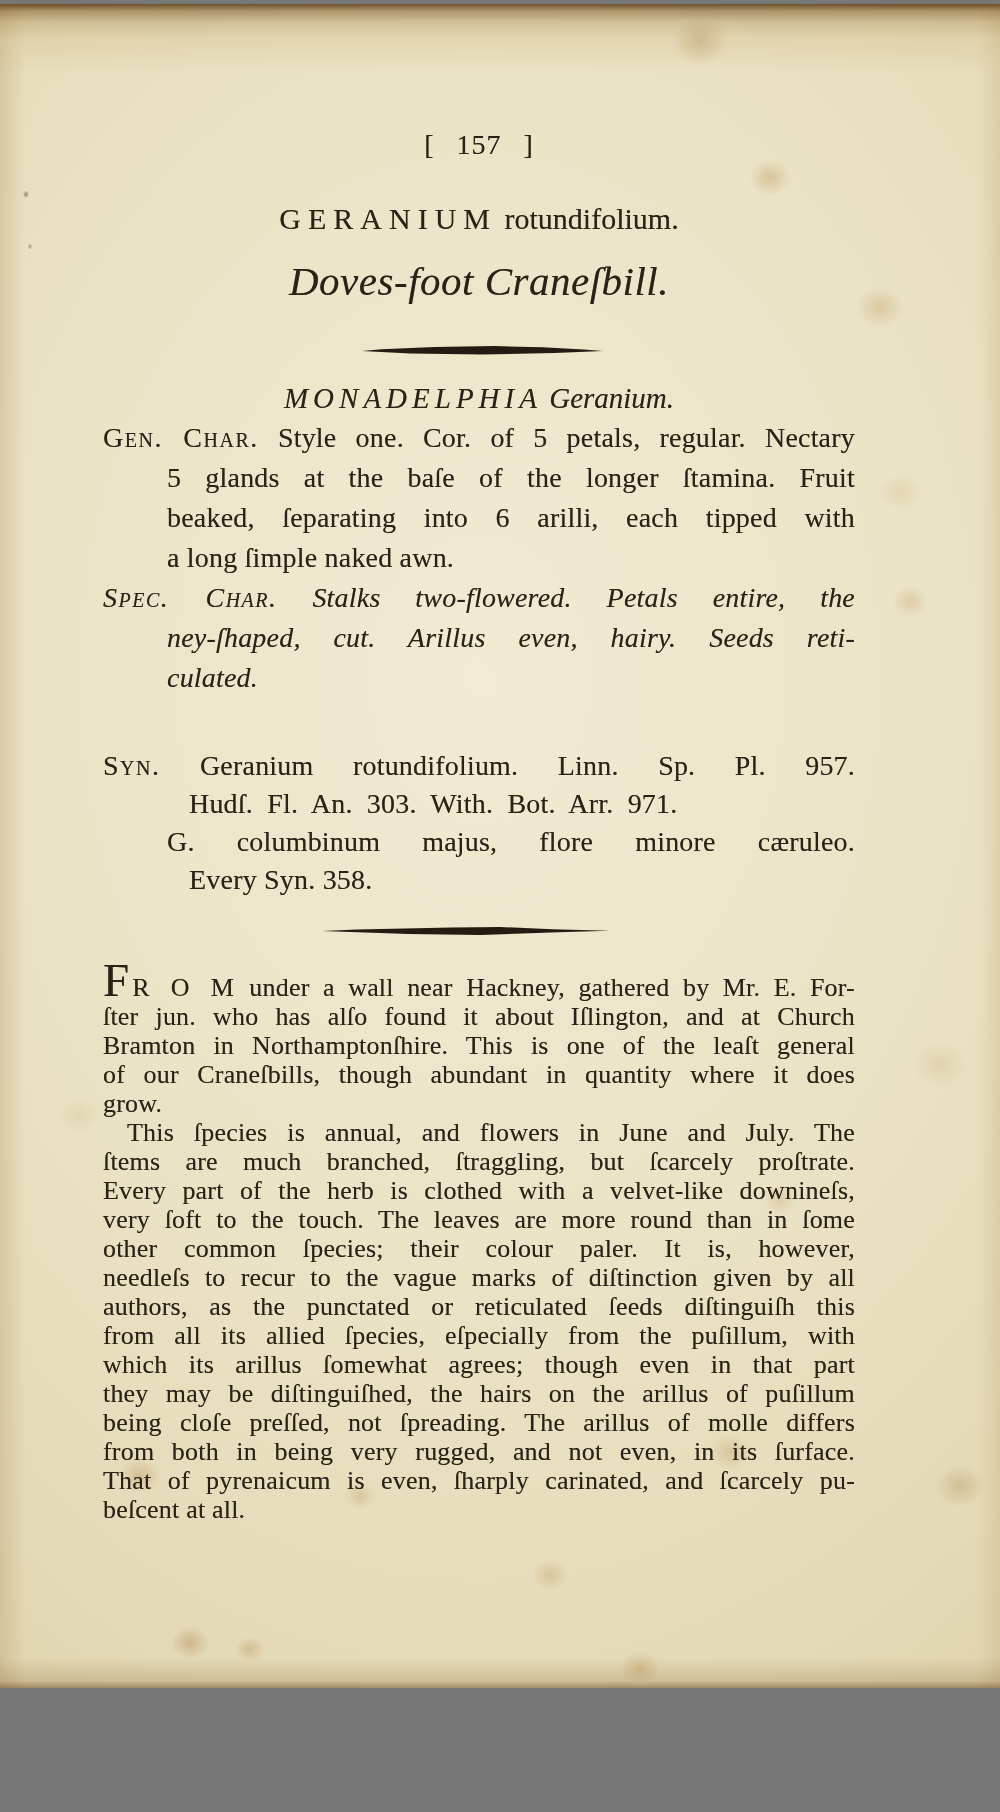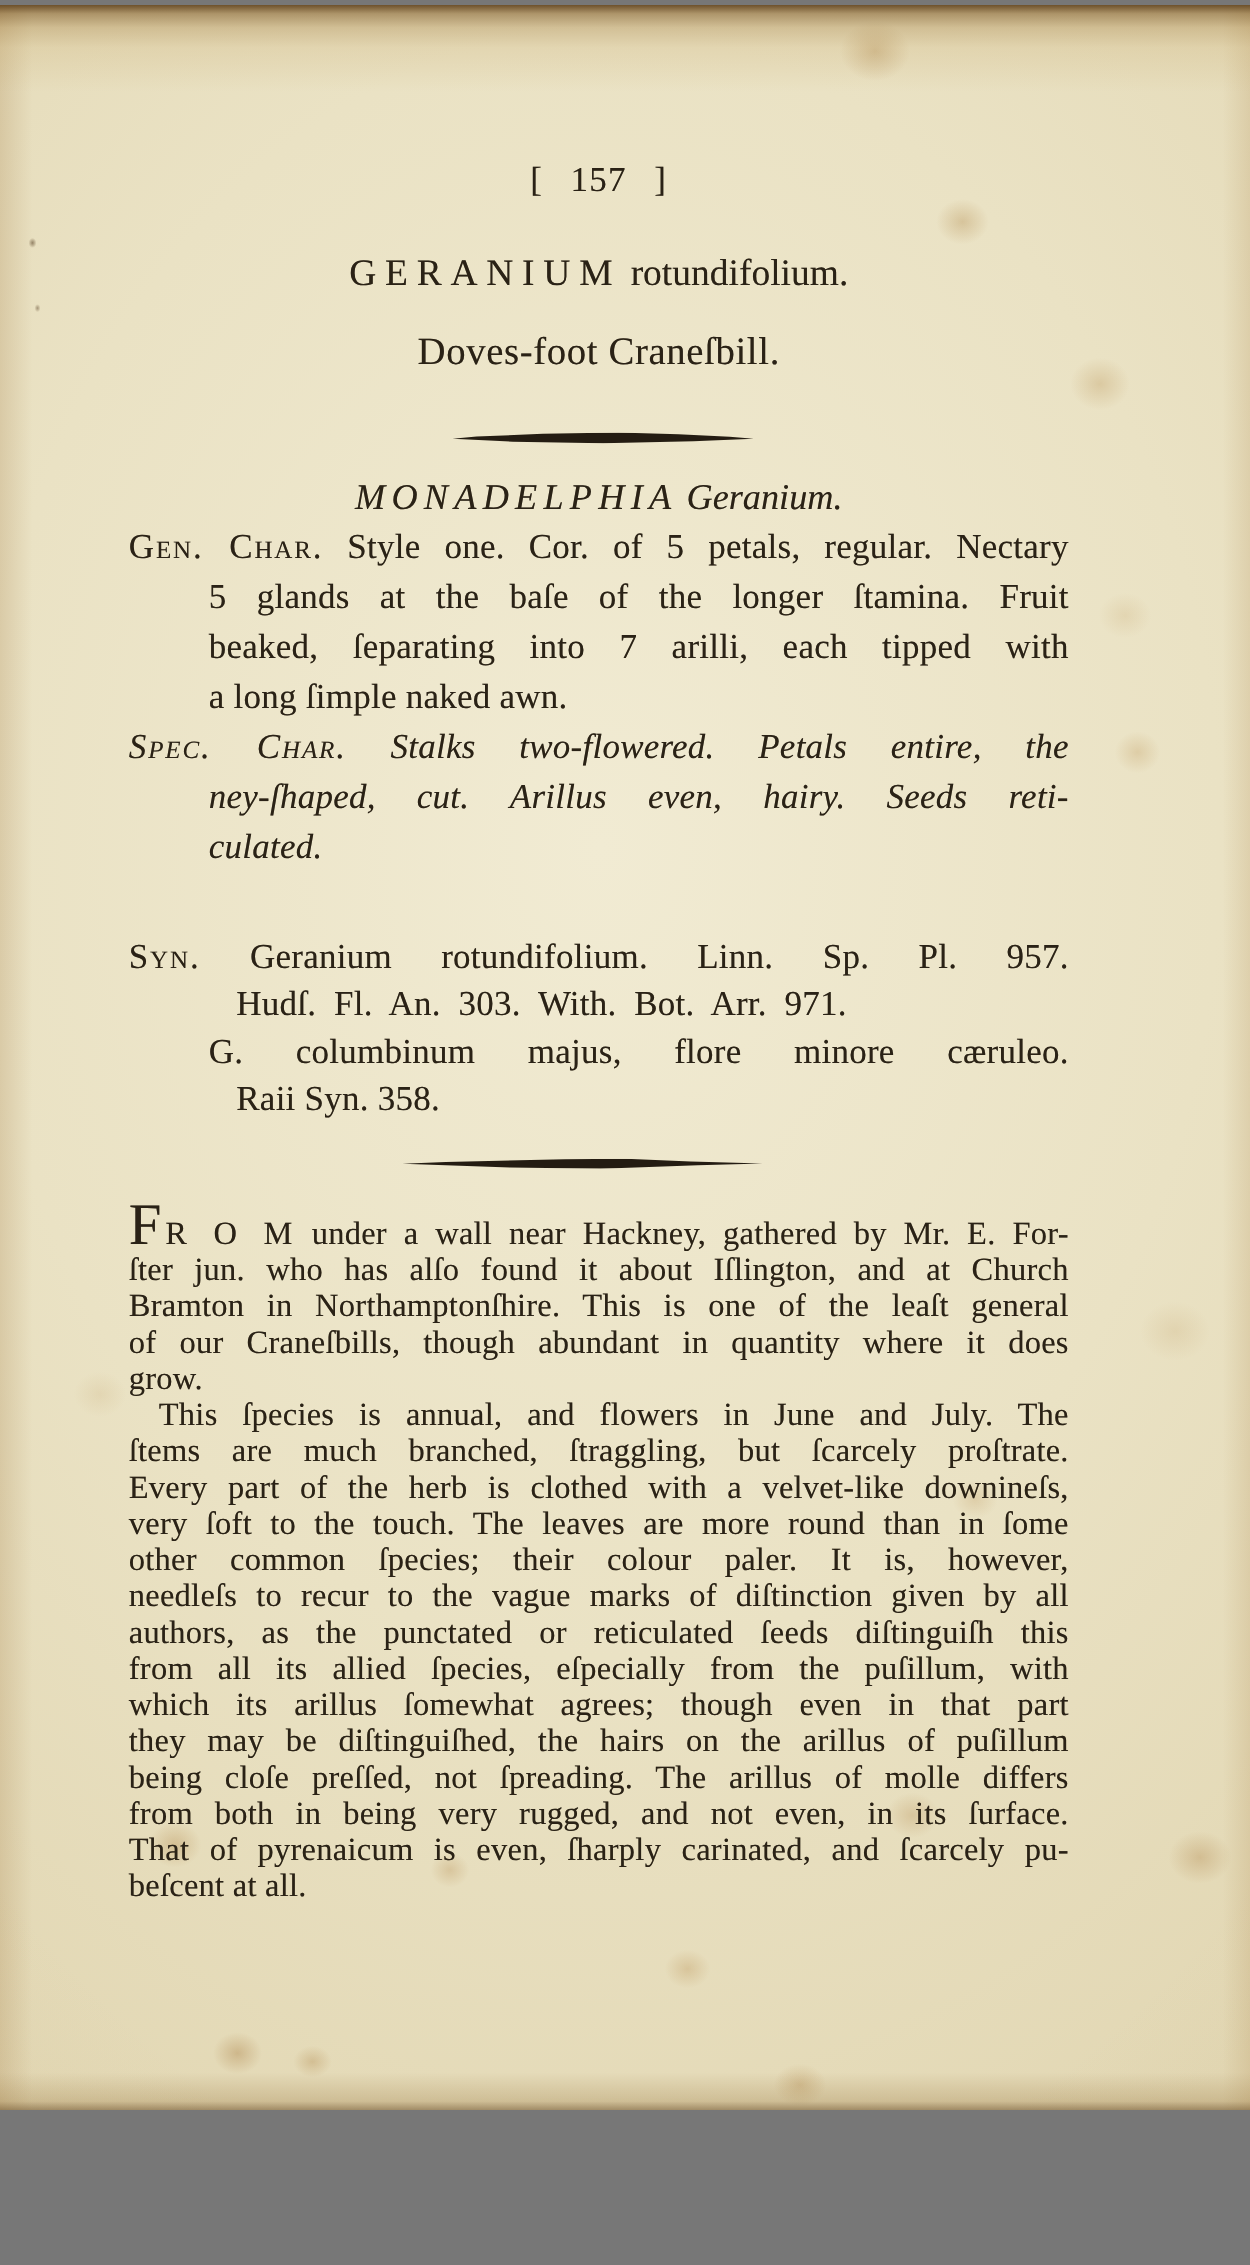--- a/index.html
+++ b/index.html
@@ -48,21 +48,21 @@
   .i1{padding-left:64px;}
   .i2{padding-left:86px;}
   .ws{word-spacing:7px;}
   .it{}
   .sc{font-variant:small-caps;letter-spacing:1.5px;}
   .spc{letter-spacing:2px;word-spacing:4px;}
   .dropF{font-size:47px;line-height:29px;letter-spacing:3px;}
   .header{top:124px;font-size:28px;line-height:34px;word-spacing:14px;letter-spacing:1px;}
   .title{top:196px;font-size:30px;line-height:38px;}
   .title .genus{letter-spacing:7px;}
-  .subtitle{top:257px;font-size:31px;line-height:40px;letter-spacing:.5px;}
+  .subtitle{top:257px;font-size:41px;line-height:40px;font-style:italic;letter-spacing:.5px;}
   .classif{top:374px;font-size:29px;line-height:40px;font-style:italic;}
   .classif .clname{letter-spacing:5px;}
   .sect{font-size:28px;line-height:40px;letter-spacing:.2px;}
   .gen{top:414px;}
   .spec{top:574px;font-style:italic;}
   .syn{top:743px;}
   .syn .ln{line-height:38px;}
   .bodytext{top:962px;font-size:26px;line-height:29px;letter-spacing:.2px;}
   .rule{position:absolute;background:#241c12;}
   .rule1{left:362px;top:342px;width:241px;height:9px;
@@ -91,35 +91,35 @@
 
   <div class="rule rule1"></div>
 
   <div class="col ctr classif">
     <span class="clname">MONADELPHIA</span><span> Geranium.</span>
   </div>
 
   <div class="col sect gen">
       <div class="ln j"><span class="sc">Gen. Char.</span><span> </span><span class="it">Style</span><span> one. </span><span class="it">Cor.</span><span> of 5 petals, regular. </span><span class="it">Nectary</span></div>
       <div class="ln i1 j"><span>5 glands at the baſe of the longer ſtamina. </span><span class="it">Fruit</span></div>
-      <div class="ln i1 j"><span>beaked, ſeparating into 7 arilli, each tipped with</span></div>
+      <div class="ln i1 j"><span>beaked, ſeparating into 6 arilli, each tipped with</span></div>
       <div class="ln i1"><span>a long ſimple naked awn.</span></div>
     </div>
 
   <div class="col sect spec">
       <div class="ln j"><span class="sc">Spec. Char.</span><span> Stalks two-flowered.  Petals entire, the</span></div>
       <div class="ln i1 j"><span>ney-ſhaped, cut.  Arillus even, hairy.  Seeds reti-</span></div>
       <div class="ln i1"><span>culated.</span></div>
     </div>
 
   <div class="col sect syn">
       <div class="ln j"><span class="sc">Syn.</span><span> Geranium rotundifolium. </span><span class="it">Linn. Sp. Pl.</span><span> 957.</span></div>
       <div class="ln i2 ws"><span class="it">Hudſ. Fl. An.</span><span> 303. </span><span class="it">With. Bot. Arr.</span><span> 971.</span></div>
       <div class="ln i1 j"><span>G. columbinum majus,  flore  minore  cæruleo.</span></div>
-      <div class="ln i2"><span class="it">Raii Syn.</span><span> 358.</span></div>
+      <div class="ln i2"><span class="it">Every Syn.</span><span> 358.</span></div>
     </div>
 
   <div class="rule rule2"></div>
 
   <div class="col bodytext">
       <div class="ln j"><span class="dropF">F</span><span class="spc">R O M</span><span> under a wall near Hackney, gathered by Mr. E. For-</span></div>
       <div class="ln j"><span>ſter jun. who has alſo found it about Iſlington, and at Church</span></div>
       <div class="ln j"><span>Bramton in Northamptonſhire.  This is one of the leaſt general</span></div>
       <div class="ln j"><span>of our Craneſbills, though abundant in quantity where it does</span></div>
       <div class="ln"><span>grow.</span></div>

